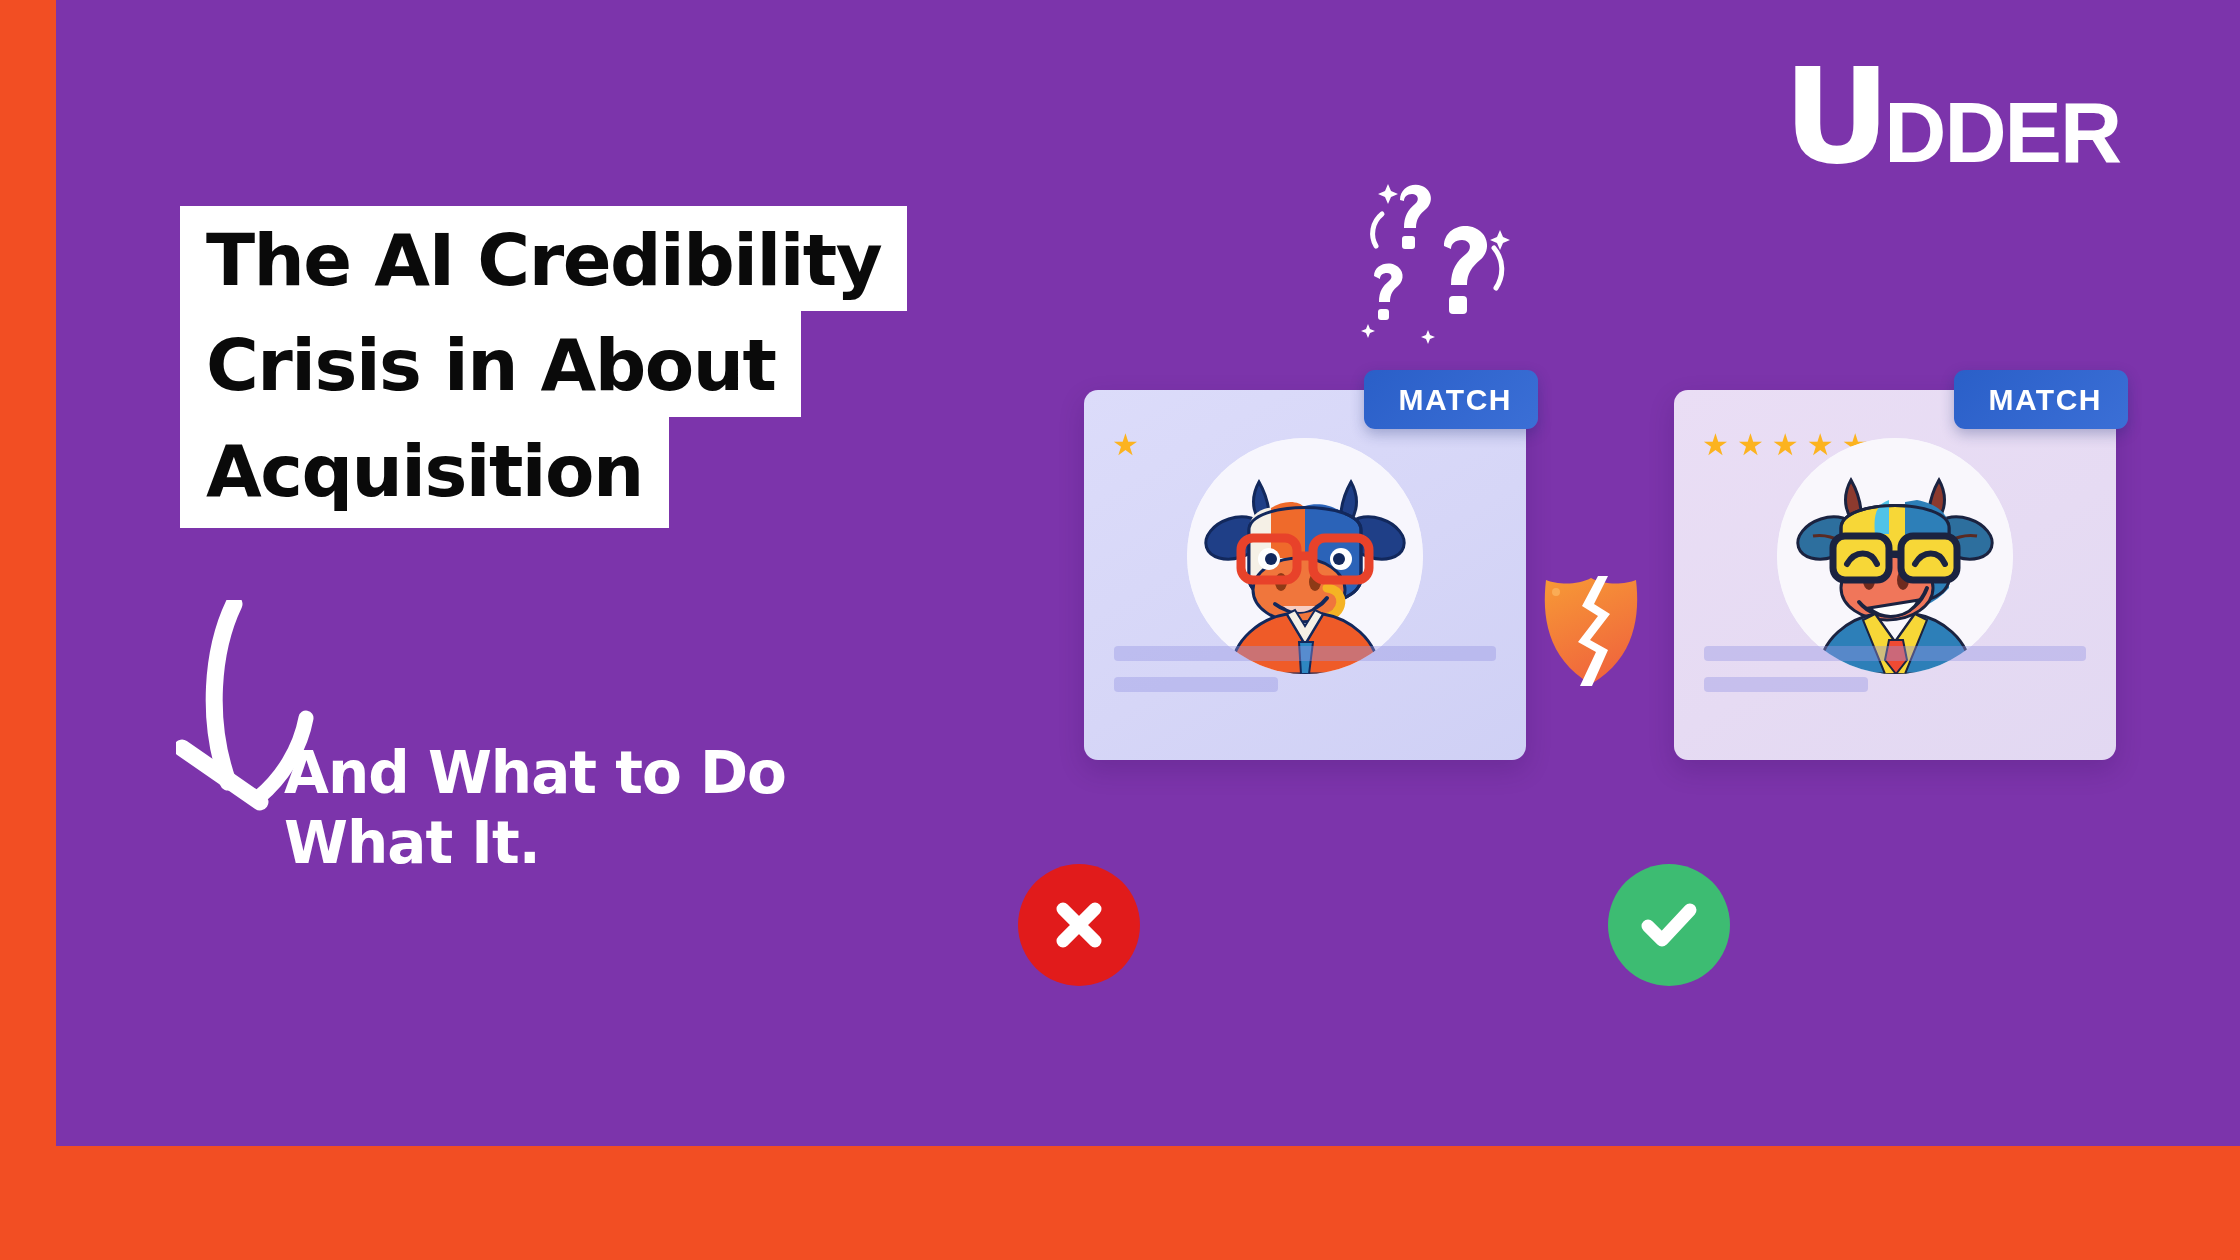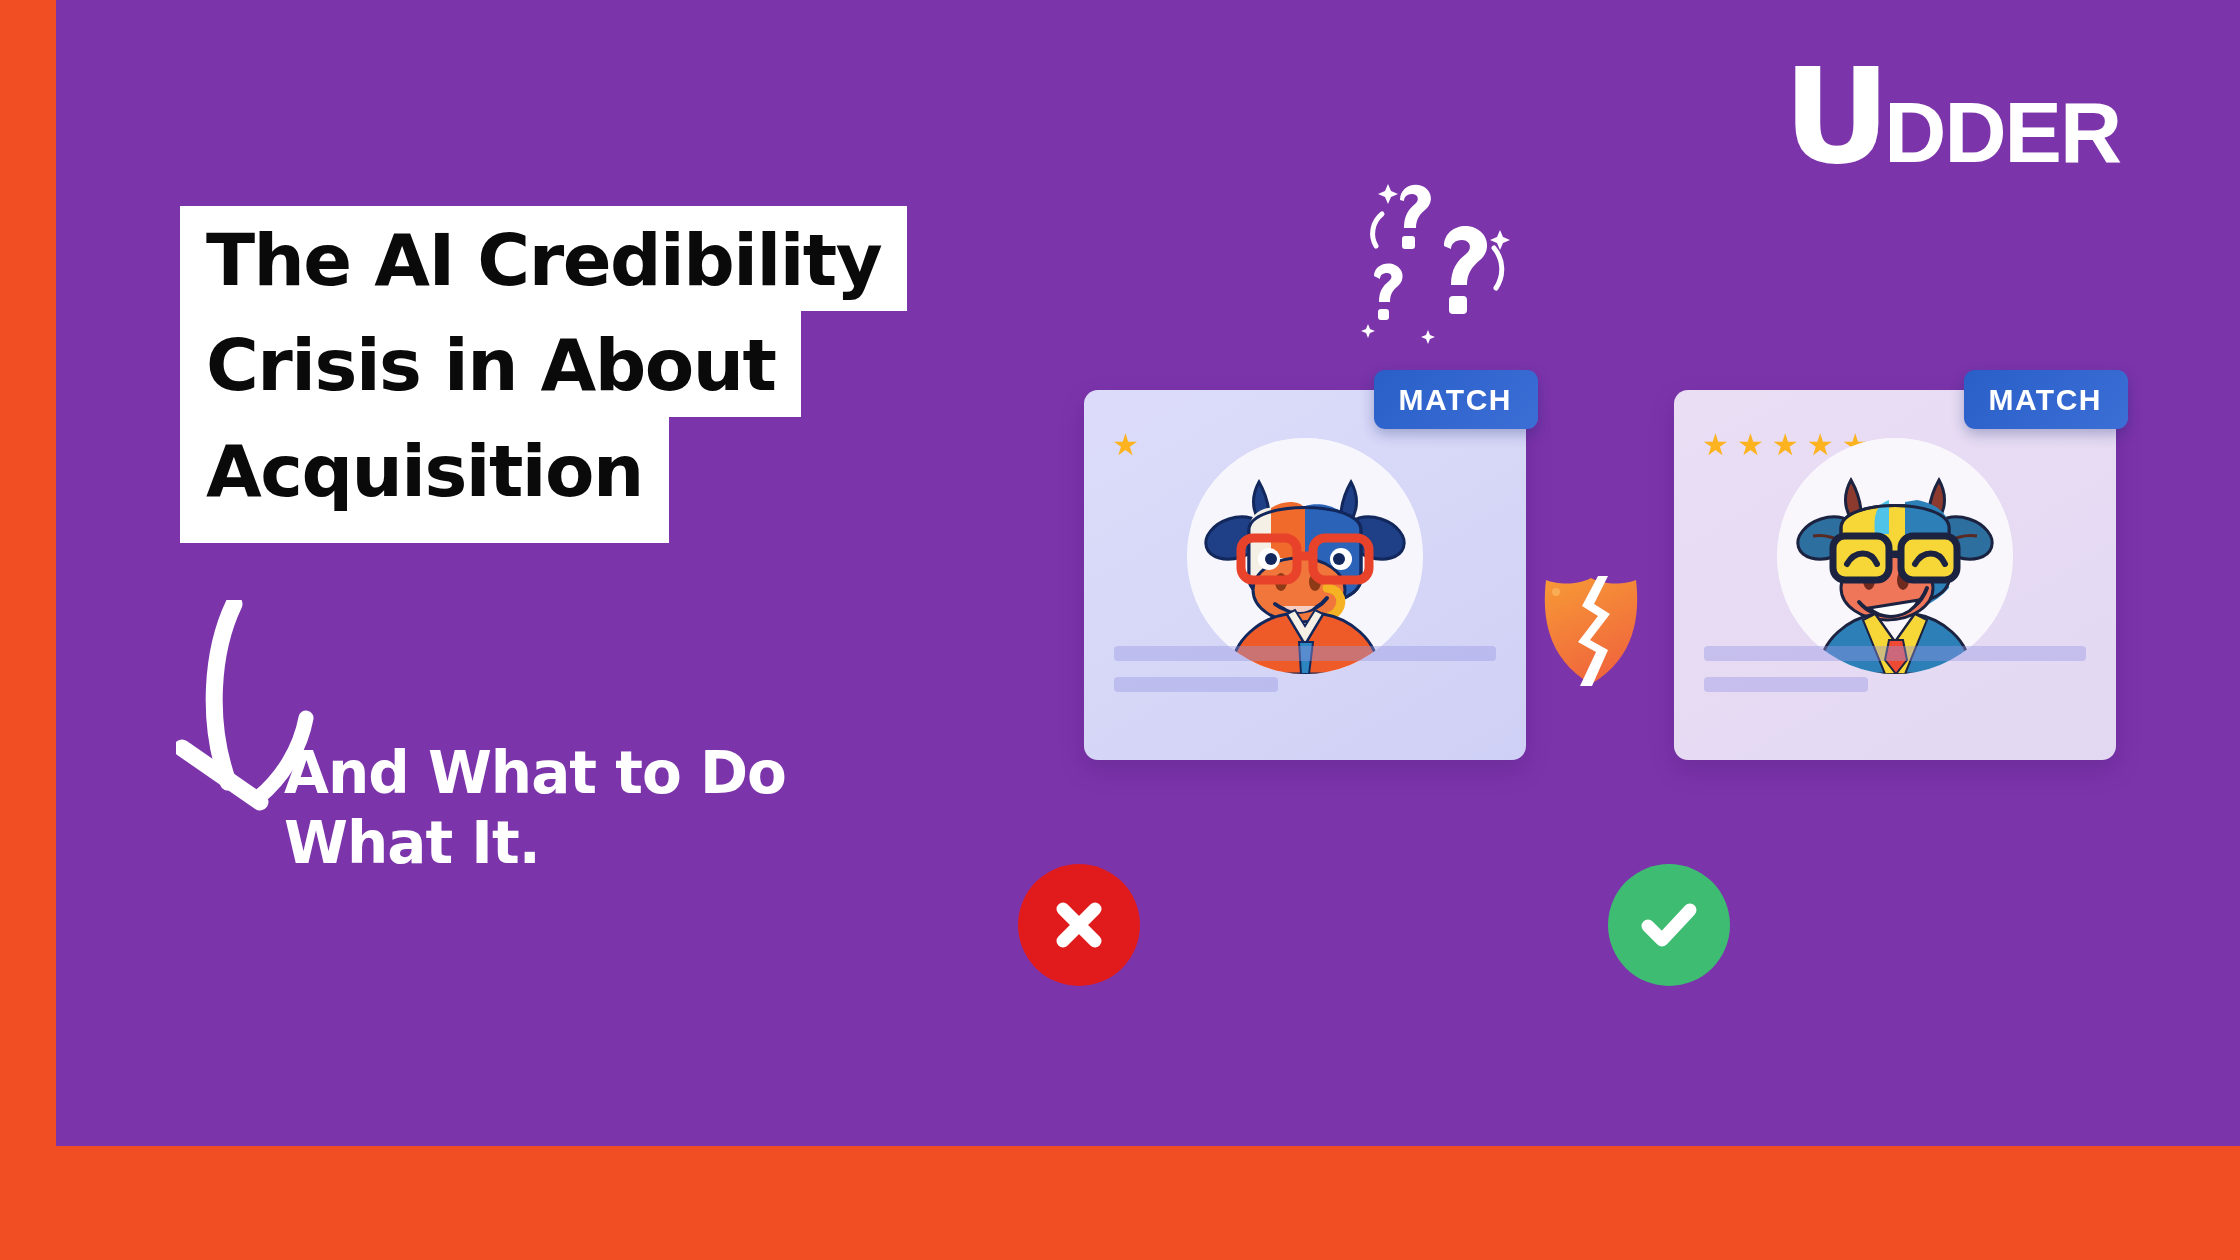--- a/index.html
+++ b/index.html
@@ -48,21 +48,21 @@
     font-family:"DejaVu Sans", sans-serif;
     font-weight:700;
     font-size:72px;
     line-height:1.13;
     letter-spacing:-1.5px;
     padding:14px 26px 10px 26px;
     width:max-content;
     max-width:760px;
   }
   #headline .hl:nth-child(1){ }
-  #headline .hl:nth-child(3){ padding-bottom:31px; }
+  #headline .hl:nth-child(3){ padding-bottom:16px; }
 
   
   #arrow{
     position:absolute; left:120px; top:600px;
     width:200px; height:250px;
     pointer-events:none;
   }
 
   
   #subtitle{
@@ -103,21 +103,21 @@
   
   .match-badge{
     position:absolute;
     top:-20px; right:-12px;
     background:linear-gradient(135deg,#2a5fc8 0%,#3b6fd6 100%);
     color:#fff;
     font-family:"Liberation Sans", sans-serif;
     font-weight:700;
     font-size:30px;
     letter-spacing:1.5px;
-    padding:13px 26px 12px 24px;
+    padding:13px 26px 12px 34px;
     border-radius:11px;
     box-shadow:0 5px 14px rgba(20,40,110,.3);
   }
 
   
   .stars{
     position:absolute; left:28px; top:40px;
     display:flex; gap:8px;
     font-size:30px; line-height:1;
     color:#fcb31f;

